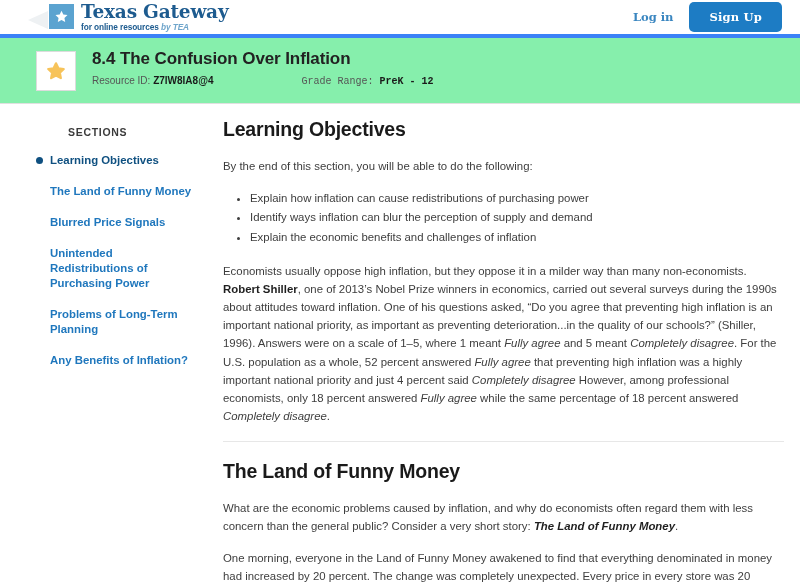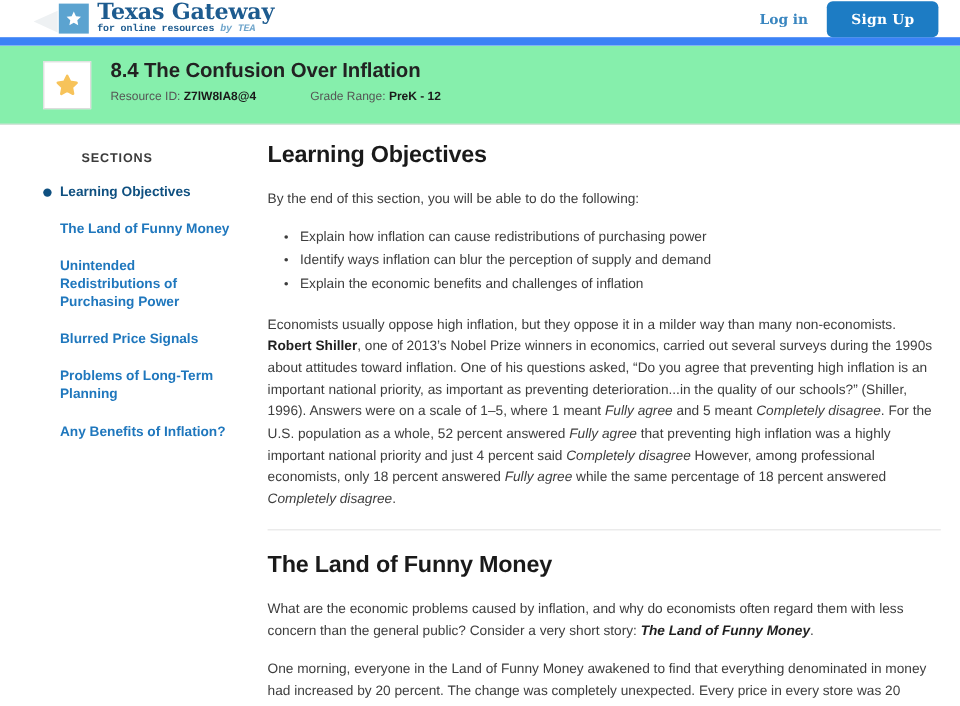--- a/index.html
+++ b/index.html
@@ -8,21 +8,21 @@
     width: 800px; height: 588px;
     overflow: hidden;
     background: #ffffff;
     font-family: "Liberation Sans", sans-serif;
   }
 
   
   .topbar {
     height: 38px;
     background: #ffffff;
-    border-bottom: 7px solid #3b82f6;
+    border-bottom: 4px solid #3b82f6;
     display: flex;
     align-items: center;
     padding: 0 18px 0 28px;
     position: relative;
   }
   .logo-wrap {
     display: flex;
     align-items: center;
     text-decoration: none;
     position: relative;
@@ -53,21 +53,21 @@
   .logo-text { margin-left: 7px; line-height: 1; }
   .logo-title {
     font-family: "DejaVu Serif", serif;
     font-weight: bold;
     font-size: 18.5px;
     color: #1d5b8f;
     letter-spacing: -0.2px;
     display: block;
   }
   .logo-sub {
-    font-family: Liberation Mono, monospace;
+    font-family: Liberation Sans, sans-serif;
     font-size: 8.3px;
     font-weight: bold;
     color: #1d5b8f;
     display: block;
     margin-top: 1px;
     letter-spacing: -0.1px;
   }
   .logo-sub .by {
     font-style: italic;
     color: #6fa5cb;
@@ -149,21 +149,21 @@
     color: #222222;
     margin: 0 0 6px 0;
     letter-spacing: -0.1px;
   }
   .meta-row {
     display: flex;
     align-items: baseline;
   }
   .meta { font-size: 10px; color: #555555; }
   .meta b { color: #1a1a1a; font-weight: bold; }
-  .meta-grade { margin-left: 45px; }
+  .meta-grade { margin-left: 88px; font-family: Liberation Mono, monospace; }
 
   
   .layout { display: flex; padding-top: 14px; }
 
   .sidebar {
     width: 205px;
     flex: 0 0 205px;
     padding: 8px 12px 0 36px;
   }
   .sections-label {
@@ -270,22 +270,22 @@
     </div>
   </div>
 </div>
 
 <div class="layout">
 
   <aside class="sidebar">
     <div class="sections-label">SECTIONS</div>
     <a class="sec-item active" href="#">Learning Objectives</a>
     <a class="sec-item" href="#">The Land of Funny Money</a>
+    <a class="sec-item" href="#">Blurred Price Signals</a>
     <a class="sec-item" href="#">Unintended Redistributions of Purchasing Power</a>
-    <a class="sec-item" href="#">Blurred Price Signals</a>
     <a class="sec-item" href="#">Problems of Long-Term Planning</a>
     <a class="sec-item" href="#">Any Benefits of Inflation?</a>
   </aside>
 
   <main class="content">
 
     <h2 class="sec-head">Learning Objectives</h2>
     <p>By the end of this section, you will be able to do the following:</p>
     <ul>
       <li>Explain how inflation can cause redistributions of purchasing power</li>

